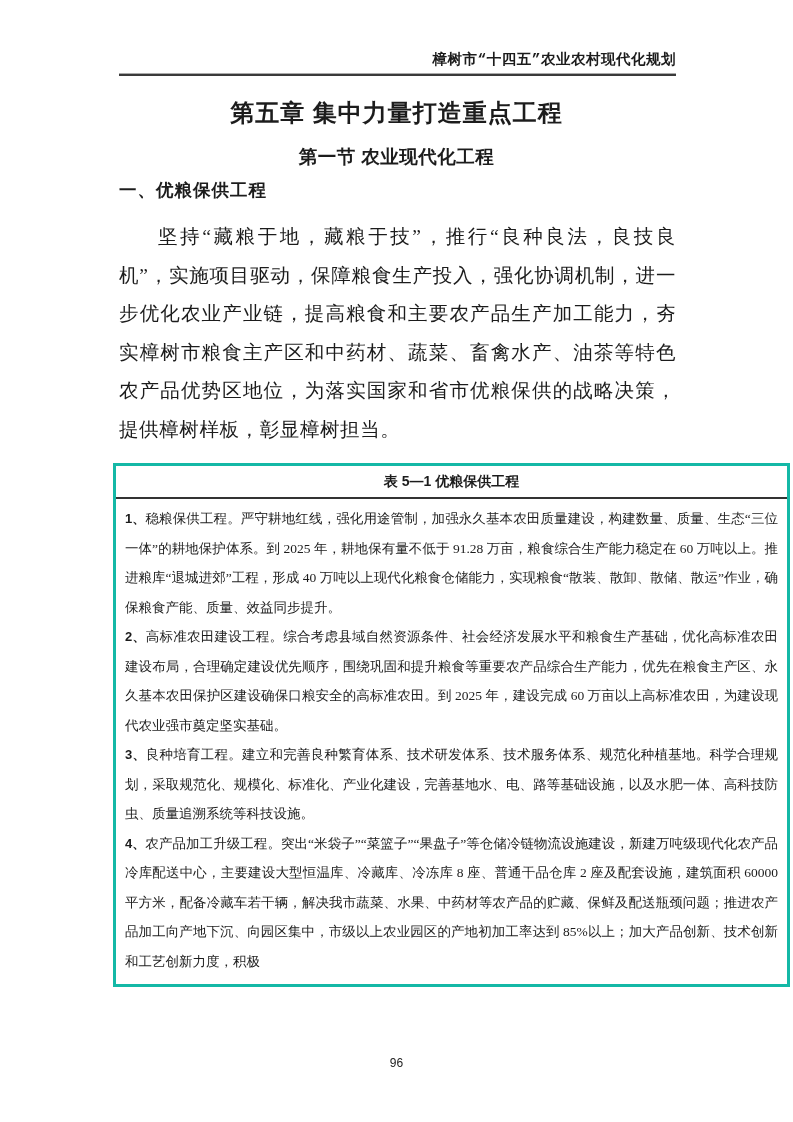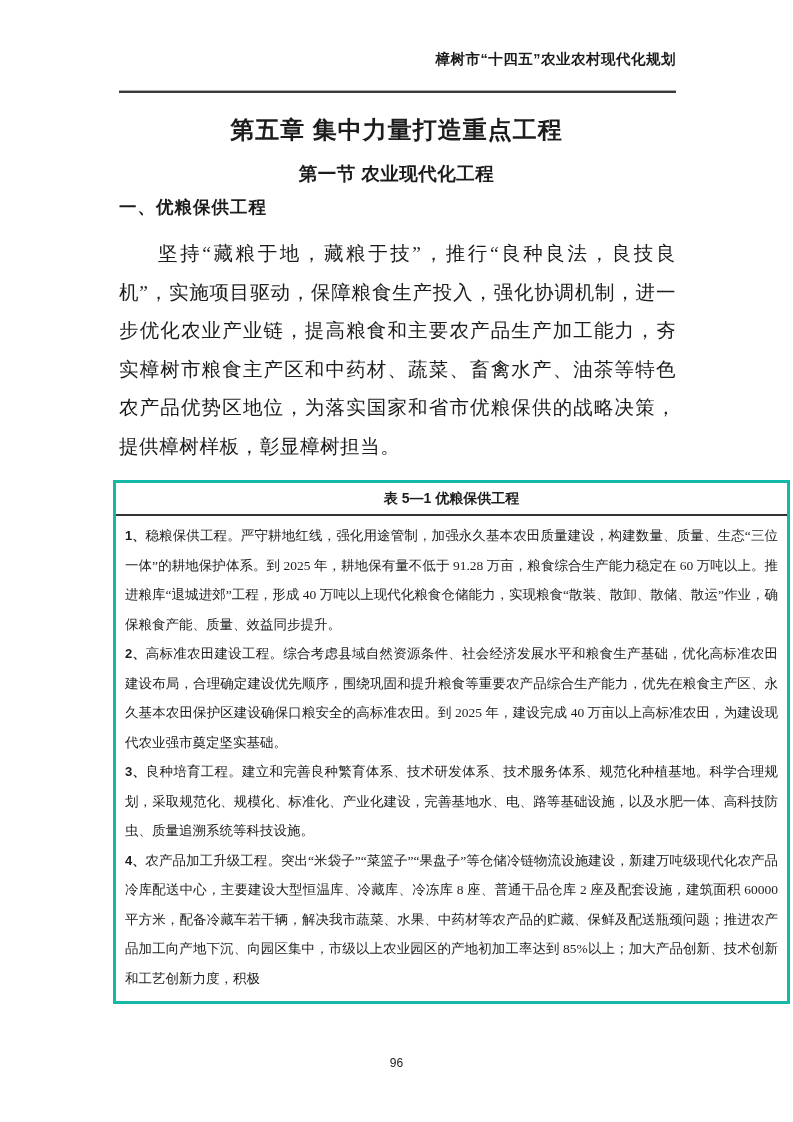--- a/index.html
+++ b/index.html
@@ -13,25 +13,25 @@
     position: relative;
     font-family: "Liberation Serif", "DejaVu Serif", serif;
     overflow: hidden;
   }
   
   .header {
     margin: 50px 117px 0 119px;
   }
   .header-text {
     text-align: right;
-    font-family: Liberation Sans, sans-serif;
+    font-family: Liberation Mono, monospace;
     font-weight: bold;
     font-size: 14.5px;
     letter-spacing: 0.5px;
-    padding-bottom: 21px;
+    padding-bottom: 4px;
   }
   .header-rule {
     height: 3px;
     background: linear-gradient(to bottom, #aaaaaa 35%, #3a3a3a 35%);
   }
   
   .chapter-title {
     margin-top: 21px;
     text-align: center;
     font-family: "Liberation Sans", "DejaVu Sans", sans-serif;
@@ -117,21 +117,21 @@
   <div class="section-title">第一节 农业现代化工程</div>
 
   <div class="subsection-heading">一、优粮保供工程</div>
 
   <p class="intro-para">坚持“藏粮于地，藏粮于技”，推行“良种良法，良技良机”，实施项目驱动，保障粮食生产投入，强化协调机制，进一步优化农业产业链，提高粮食和主要农产品生产加工能力，夯实樟树市粮食主产区和中药材、蔬菜、畜禽水产、油茶等特色农产品优势区地位，为落实国家和省市优粮保供的战略决策，提供樟树样板，彰显樟树担当。</p>
 
   <div class="doc-table">
     <div class="doc-table-title">表 5—1 优粮保供工程</div>
     <div class="doc-table-body">
       <p class="table-item"><span class="item-num">1、</span><span>稳粮保供工程。严守耕地红线，强化用途管制，加强永久基本农田质量建设，构建数量、质量、生态“三位一体”的耕地保护体系。到 2025 年，耕地保有量不低于 91.28 万亩，粮食综合生产能力稳定在 60 万吨以上。推进粮库“退城进郊”工程，形成 40 万吨以上现代化粮食仓储能力，实现粮食“散装、散卸、散储、散运”作业，确保粮食产能、质量、效益同步提升。</span></p>
-      <p class="table-item"><span class="item-num">2、</span><span>高标准农田建设工程。综合考虑县域自然资源条件、社会经济发展水平和粮食生产基础，优化高标准农田建设布局，合理确定建设优先顺序，围绕巩固和提升粮食等重要农产品综合生产能力，优先在粮食主产区、永久基本农田保护区建设确保口粮安全的高标准农田。到 2025 年，建设完成 40 万亩以上高标准农田，为建设现代农业强市奠定坚实基础。</span></p>
+      <p class="table-item"><span class="item-num">2、</span><span>高标准农田建设工程。综合考虑县域自然资源条件、社会经济发展水平和粮食生产基础，优化高标准农田建设布局，合理确定建设优先顺序，围绕巩固和提升粮食等重要农产品综合生产能力，优先在粮食主产区、永久基本农田保护区建设确保口粮安全的高标准农田。到 2025 年，建设完成 60 万亩以上高标准农田，为建设现代农业强市奠定坚实基础。</span></p>
       <p class="table-item"><span class="item-num">3、</span><span>良种培育工程。建立和完善良种繁育体系、技术研发体系、技术服务体系、规范化种植基地。科学合理规划，采取规范化、规模化、标准化、产业化建设，完善基地水、电、路等基础设施，以及水肥一体、高科技防虫、质量追溯系统等科技设施。</span></p>
       <p class="table-item"><span class="item-num">4、</span><span>农产品加工升级工程。突出“米袋子”“菜篮子”“果盘子”等仓储冷链物流设施建设，新建万吨级现代化农产品冷库配送中心，主要建设大型恒温库、冷藏库、冷冻库 8 座、普通干品仓库 2 座及配套设施，建筑面积 60000 平方米，配备冷藏车若干辆，解决我市蔬菜、水果、中药材等农产品的贮藏、保鲜及配送瓶颈问题；推进农产品加工向产地下沉、向园区集中，市级以上农业园区的产地初加工率达到 85%以上；加大产品创新、技术创新和工艺创新力度，积极</span></p>
     </div>
   </div>
 
   <div class="footer">
     <span>96</span>
   </div>
 
 </div>

